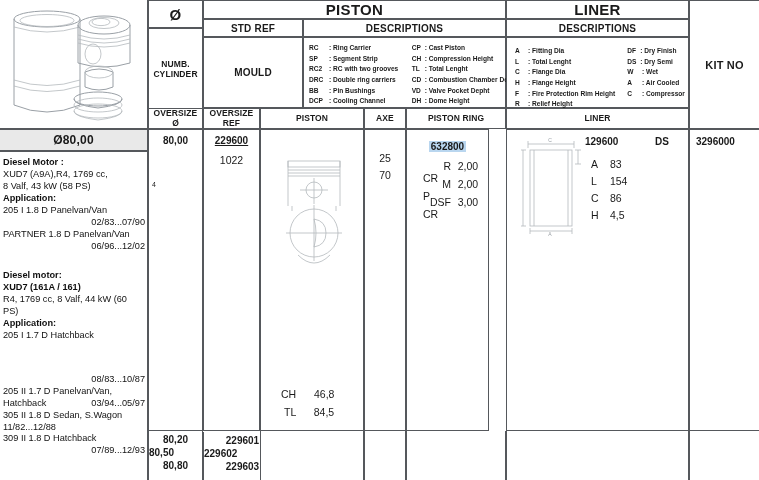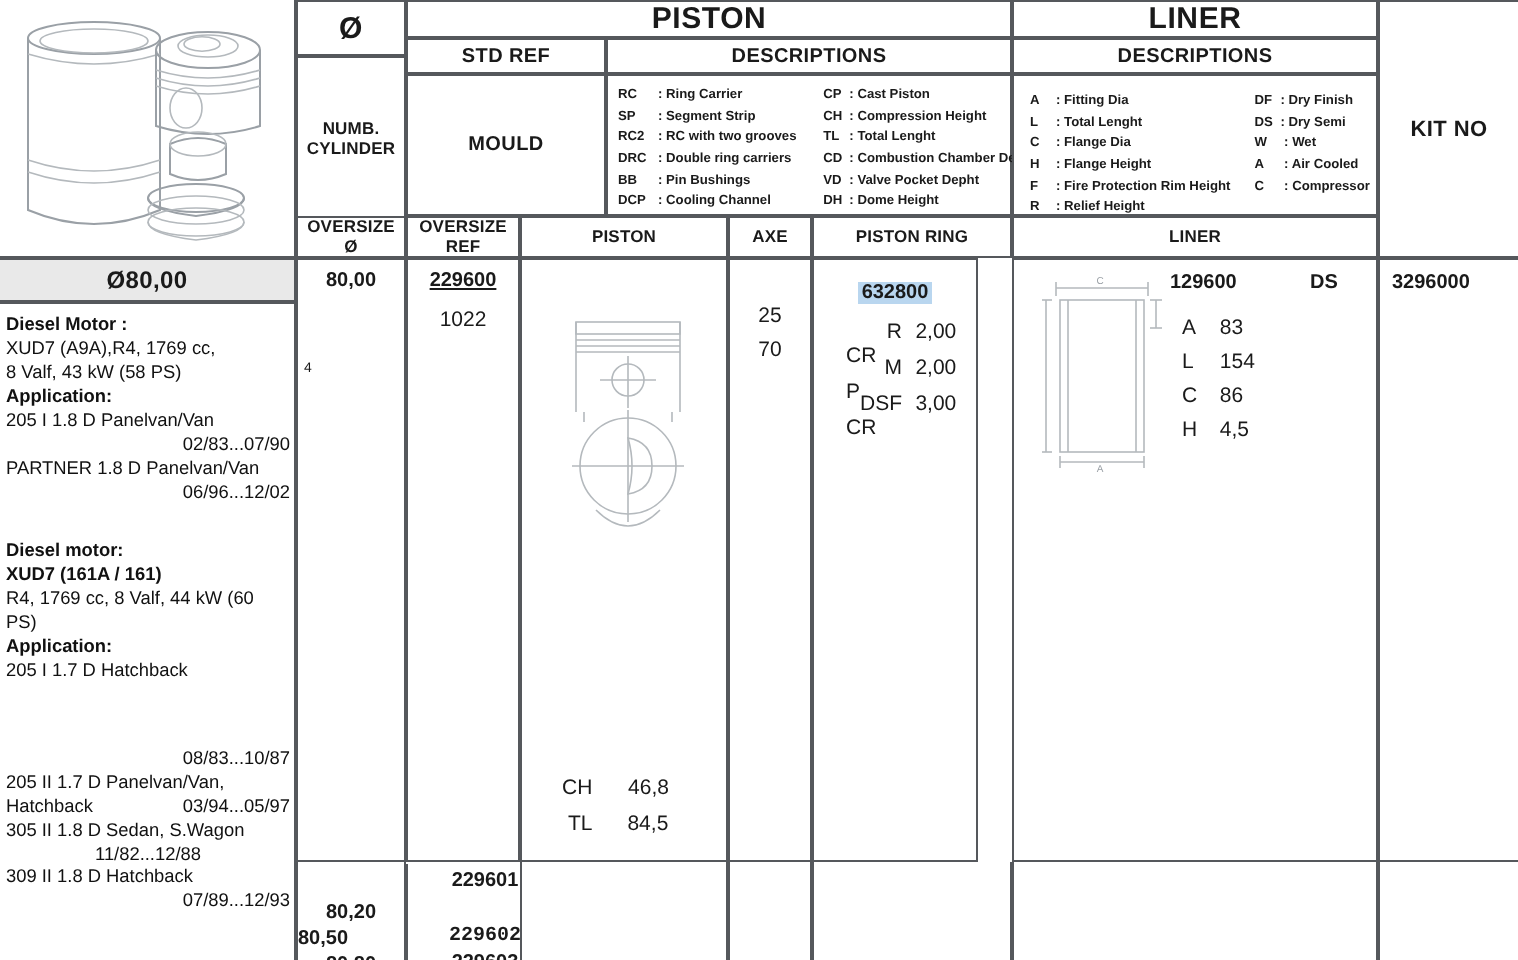--- a/index.html
+++ b/index.html
@@ -316,38 +316,38 @@
       </div>
       <div class="approw">
         <div>205 II 1.7 D Panelvan/Van,</div>
         <div style="overflow:hidden;">
           <span style="float:left;">Hatchback</span>
           <span style="float:right;">03/94...05/97</span>
         </div>
       </div>
       <div class="approw">
         <span>305 II 1.8 D Sedan, S.Wagon</span>
-        <div style="text-align:center;">11/82...12/88</div>
+        <div style="text-align:left;">11/82...12/88</div>
       </div>
       <div class="approw">
         <span>309 II 1.8 D Hatchback</span>
         <div style="text-align:right;">07/89...12/93</div>
       </div>
     </div>
   </div>
 
   <div class="cell" style="left:148px;top:431px;width:55px;height:49px;border-bottom:none;border-top:none;">
-    <div class="val-bold" style="text-align:center;margin-top:20px;">80,20</div>
+    <div class="val-bold" style="text-align:center;margin-top:3px;">80,20</div>
     <div class="val-bold" style="margin-top:2px;">80,50</div>
     <div class="val-bold" style="text-align:center;margin-top:2px;">80,80</div>
   </div>
 
   <div class="cell" style="left:203px;top:432px;width:79px;height:49px;border-bottom:none;border-top:none;">
     <div class="val-bold" style="text-align:center;margin-top:3px;">229601</div>
-    <div class="val-bold" style="text-align:center;margin-top:17px;font-family:Liberation Mono, monospace;">229602</div>
+    <div class="val-bold" style="margin-top:2px;">229602</div>
     <div class="val-bold" style="text-align:center;margin-top:2px;">229603</div>
   </div>
 
   <div class="cell" style="left:260px;top:431px;width:104px;height:49px;border-bottom:none;border-top:none;"></div>
   <div class="cell" style="left:364px;top:431px;width:42px;height:49px;border-bottom:none;border-top:none;"></div>
   <div class="cell" style="left:406px;top:431px;width:100px;height:49px;border-bottom:none;border-top:none;"></div>
   <div class="cell" style="left:506px;top:431px;width:183px;height:49px;border-bottom:none;border-top:none;"></div>
   <div class="cell" style="left:689px;top:431px;width:70px;height:49px;border-bottom:none;border-top:none;border-right:none;"></div>
 
 </div>

